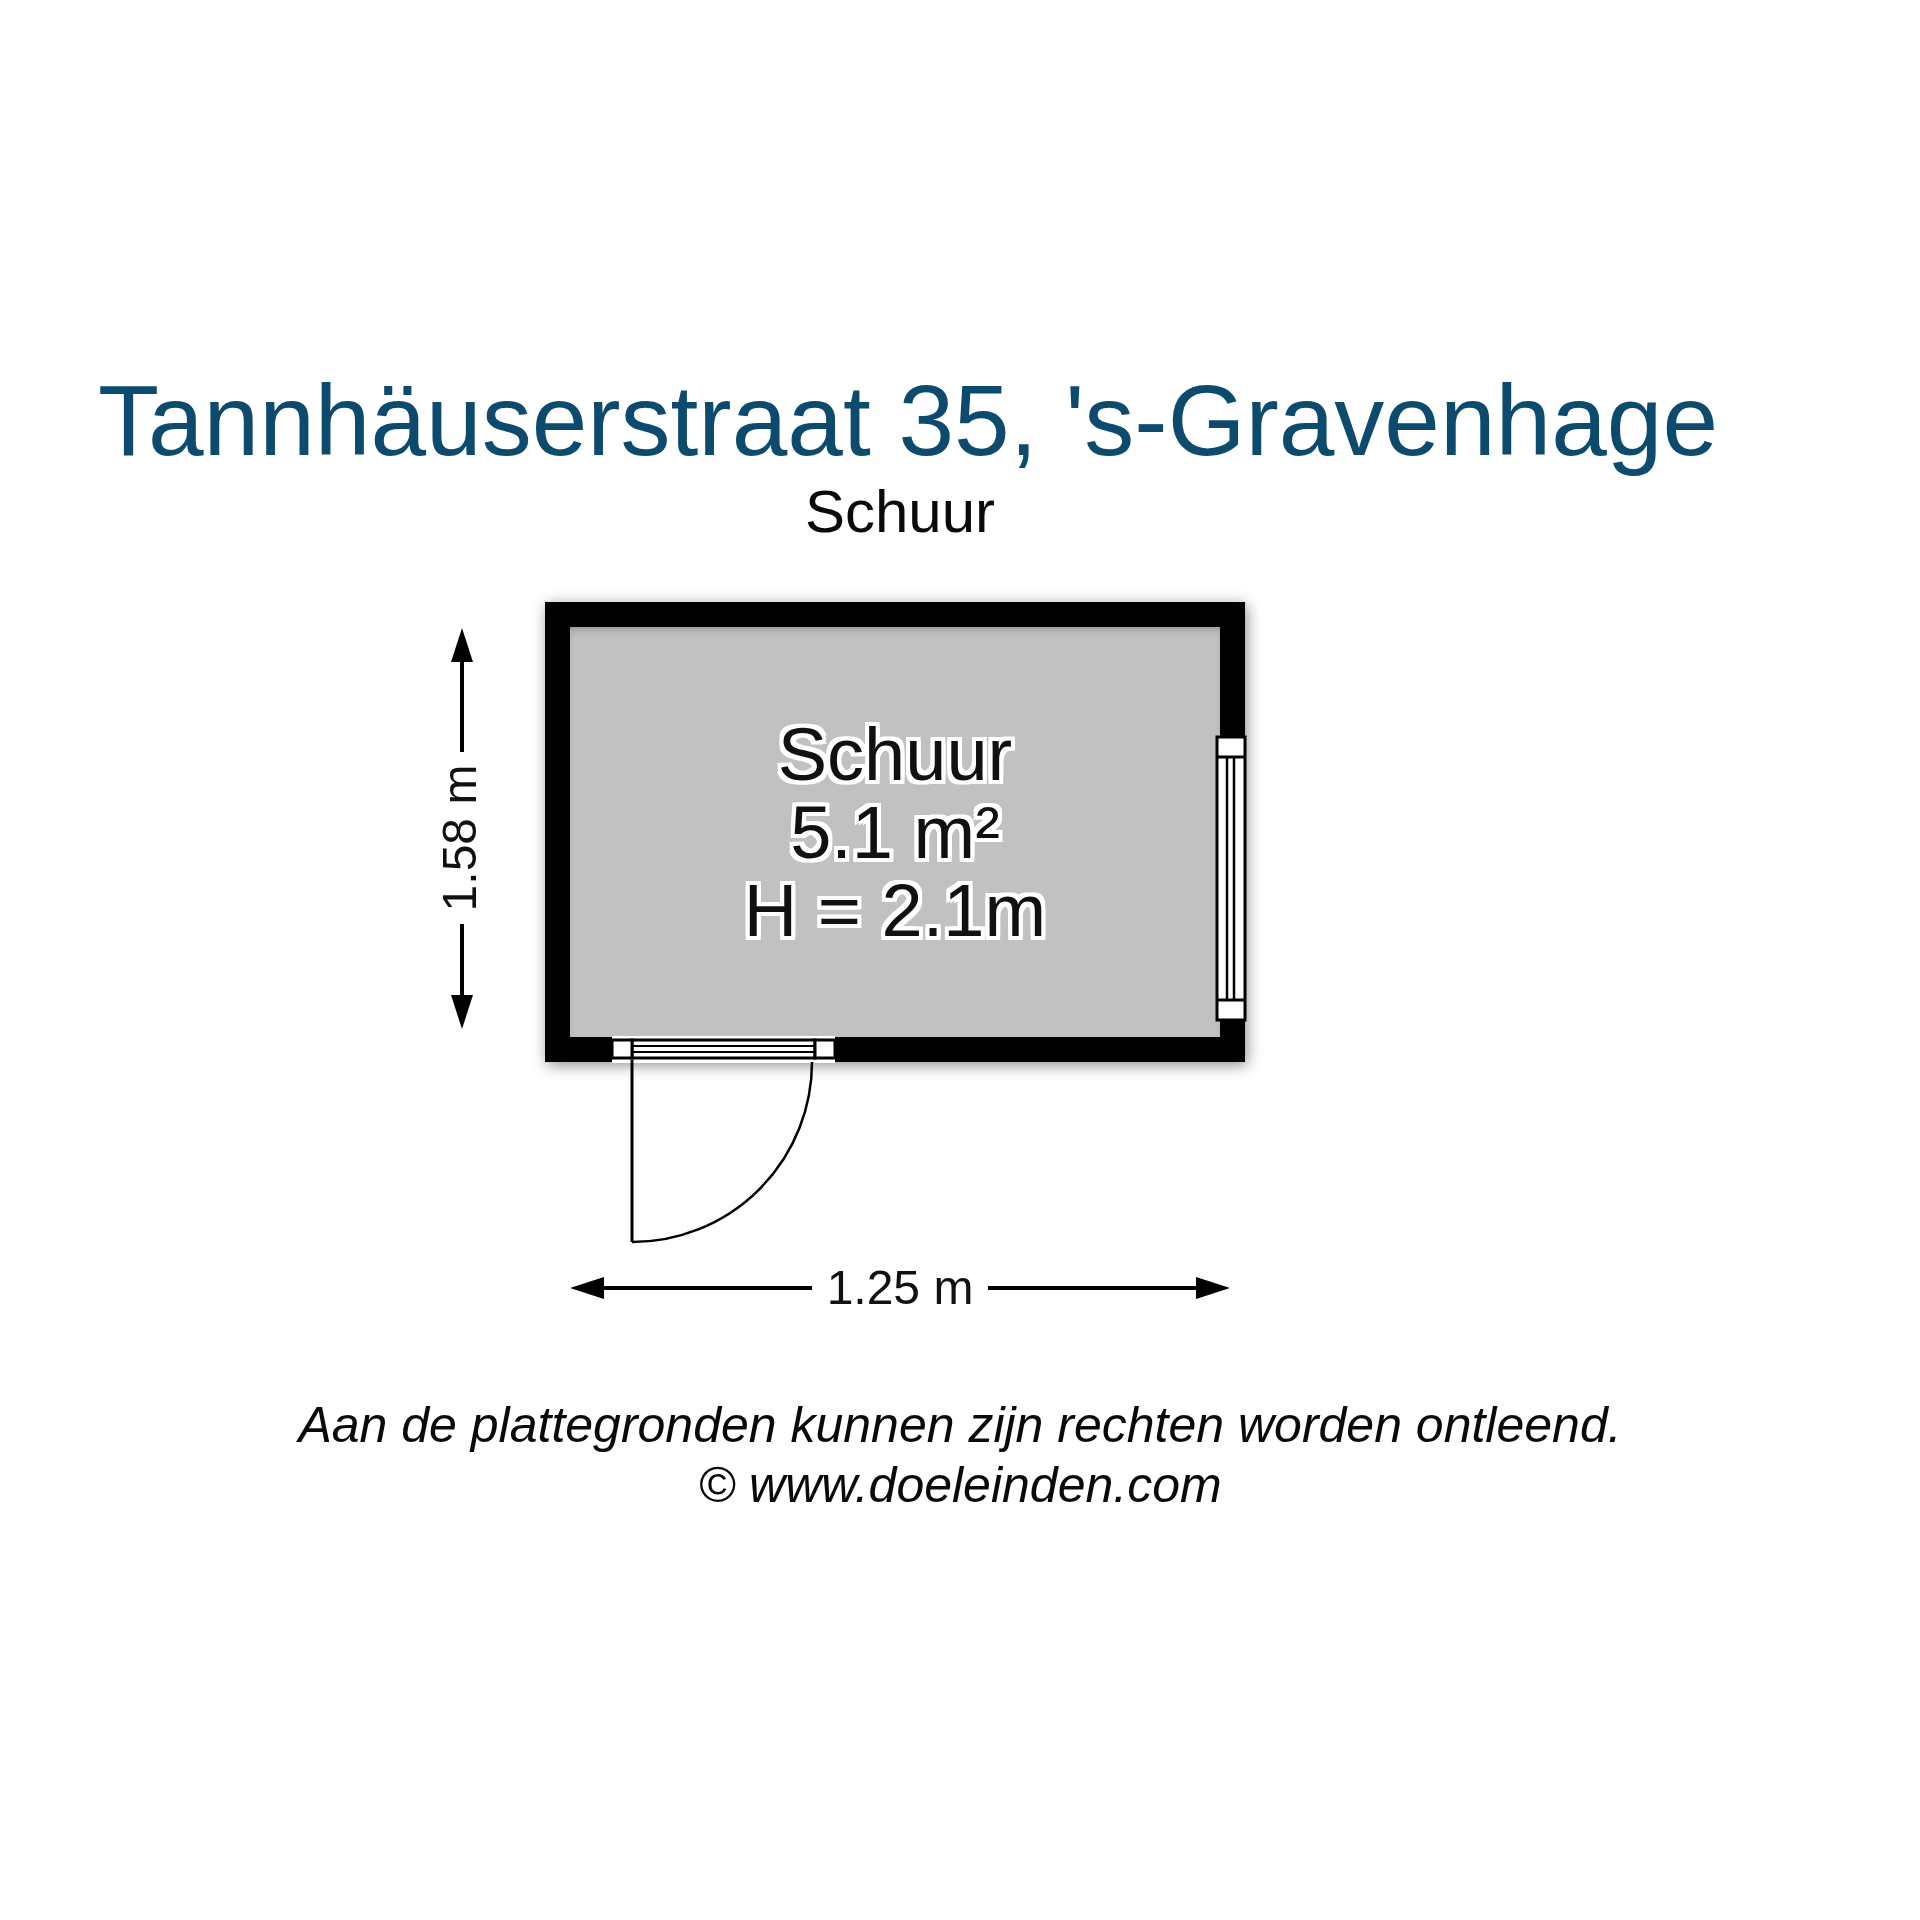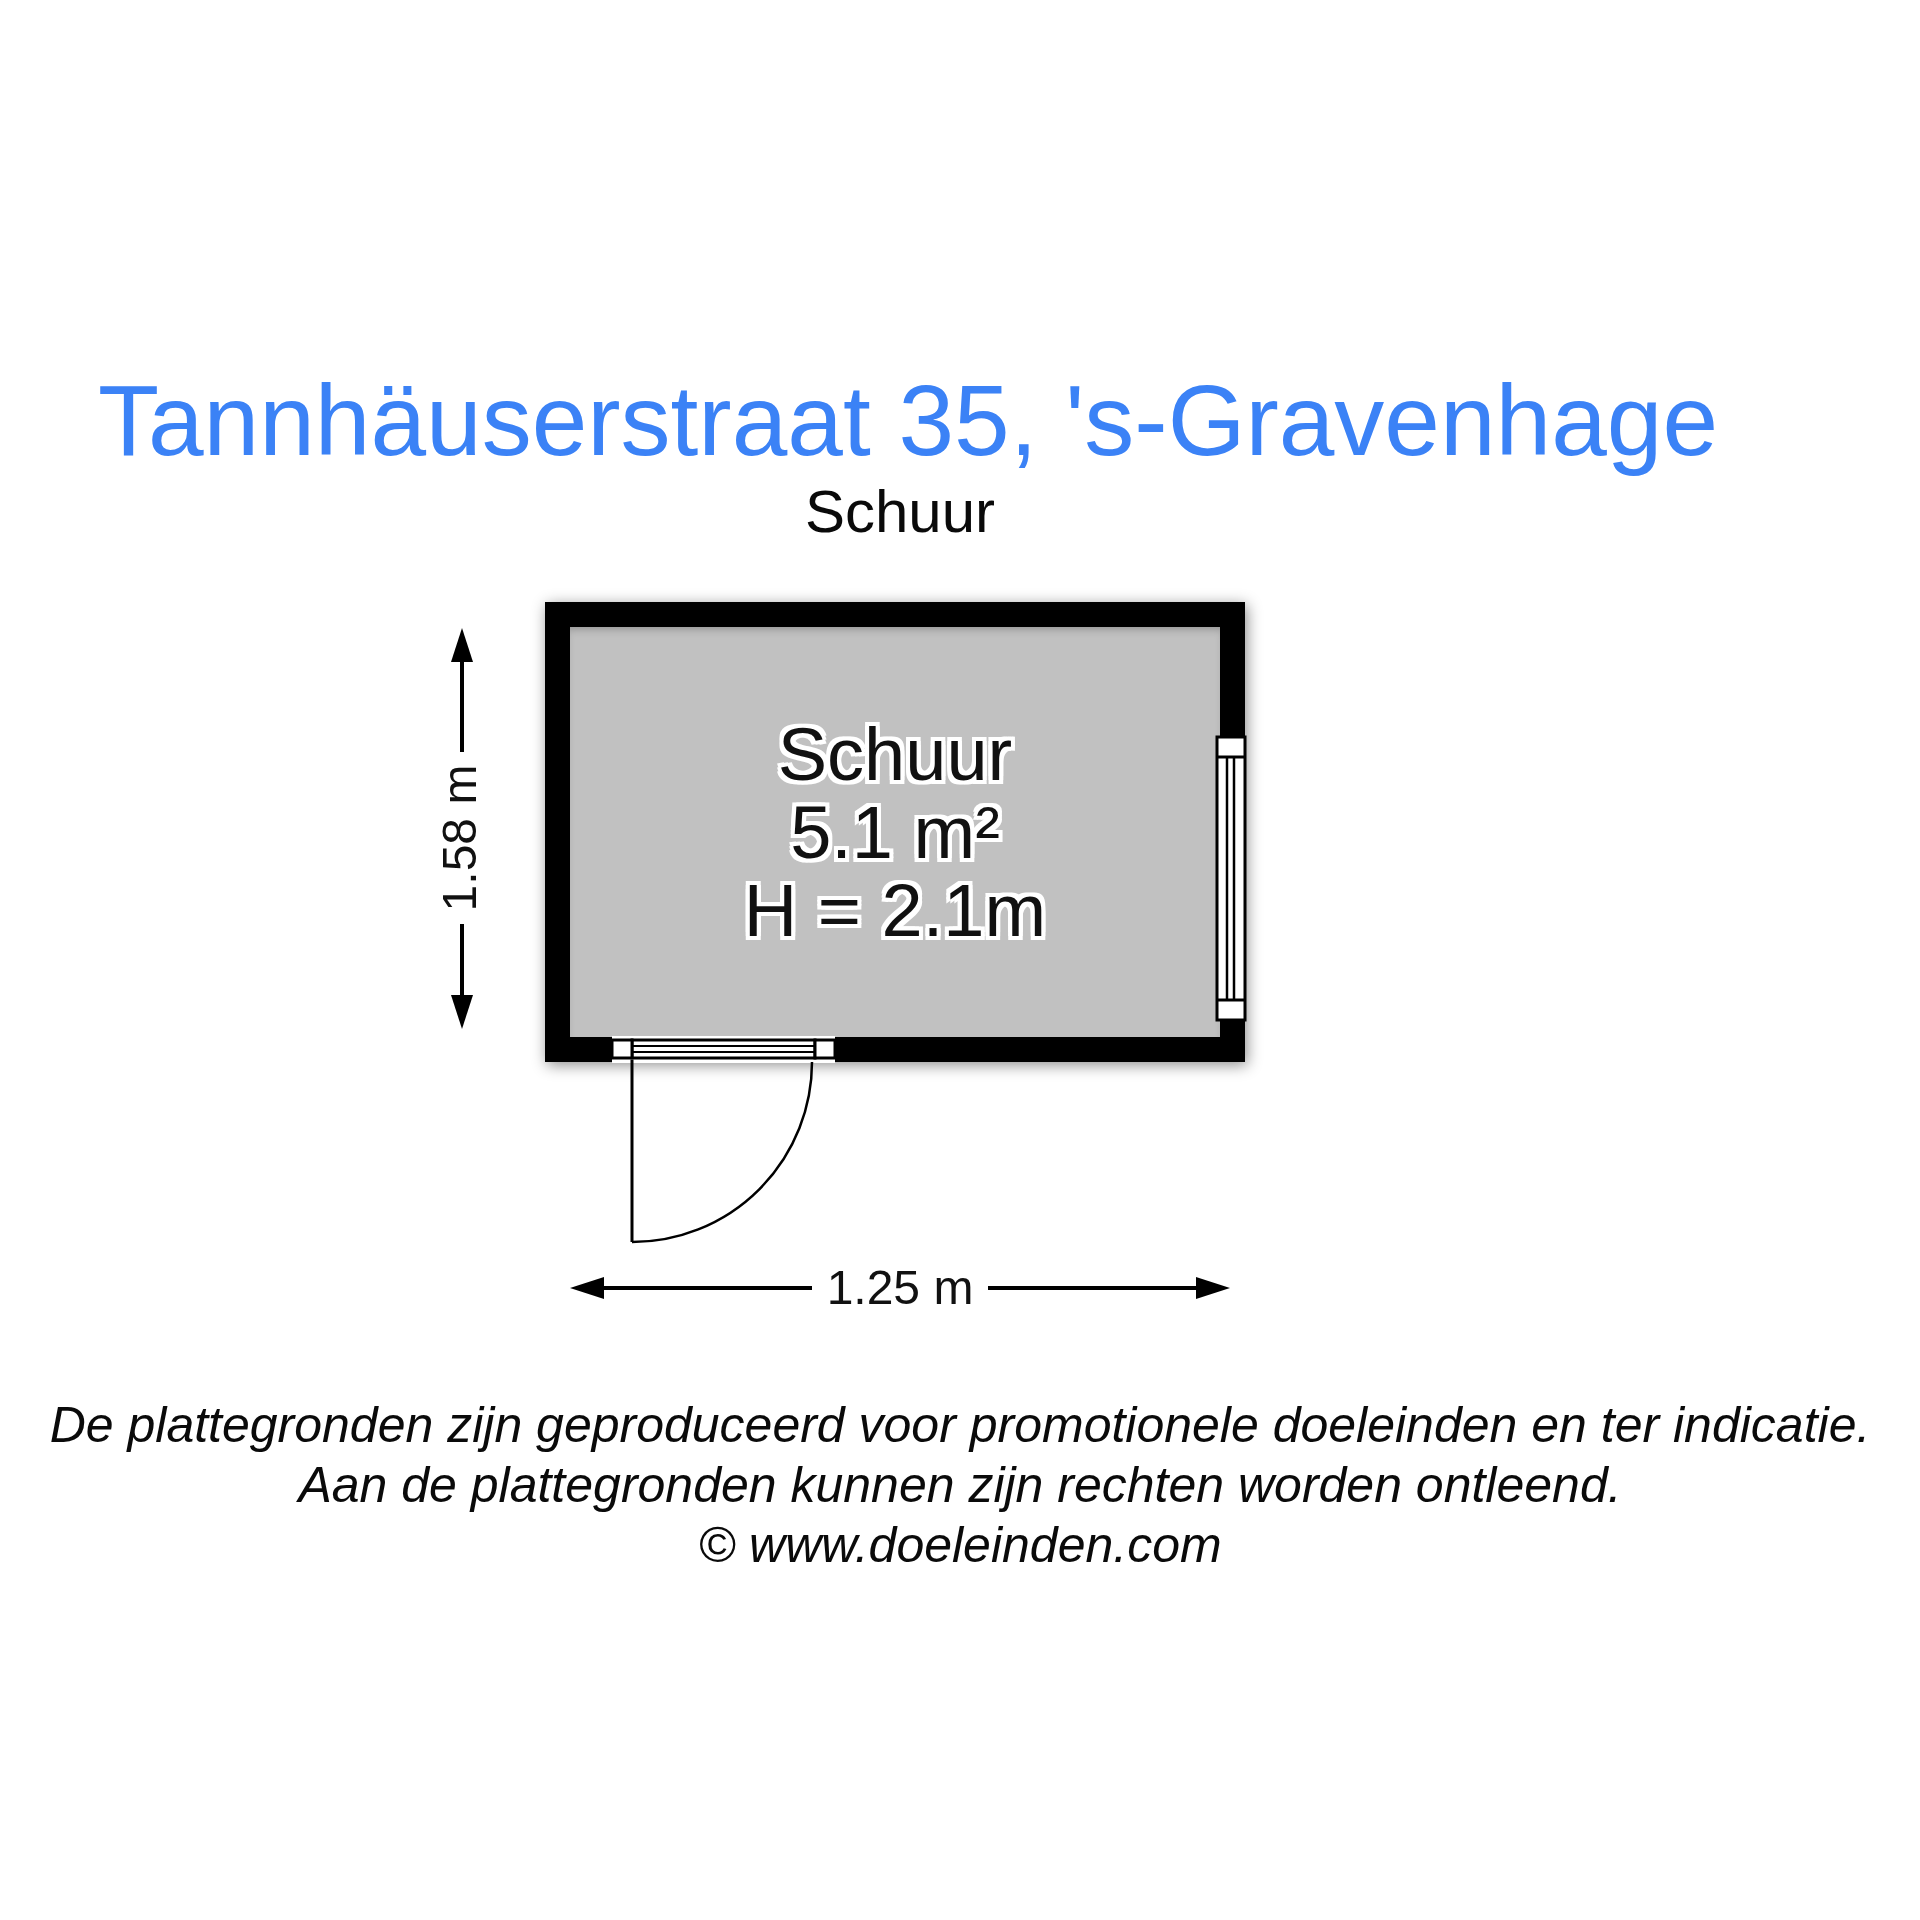--- a/index.html
+++ b/index.html
@@ -16,21 +16,21 @@
     overflow: hidden;
   }
   .page-title {
     position: absolute;
     left: 908px;
     top: 368px;
     transform: translateX(-50%);
     font-size: 100px;
     line-height: 104px;
     white-space: nowrap;
-    color: #3b82f6;
+    color: #0c4a6e;
   }
   .page-subtitle {
     position: absolute;
     left: 900px;
     top: 480px;
     transform: translateX(-50%);
     font-size: 60px;
     line-height: 64px;
     white-space: nowrap;
     color: #0a0a0a;
@@ -157,16 +157,15 @@
       <line x1="988" y1="1288" x2="1200" y2="1288" stroke="#000000" stroke-width="4"></line>
       <polygon points="1230,1288 1196,1277 1196,1299" fill="#000000"></polygon>
     </g>
   </svg>
 
   <div class="dim-label vertical">1.58 m</div>
   <div class="dim-label horizontal">1.25 m</div>
 </div>
 
 <div class="footer">
-  <div>De plattegronden zijn geproduceerd voor promotionele doeleinden en ter indicatie.</div>
   <div>Aan de plattegronden kunnen zijn rechten worden ontleend.</div>
   <div>© www.doeleinden.com</div>
 </div>
 
 </body></html>

